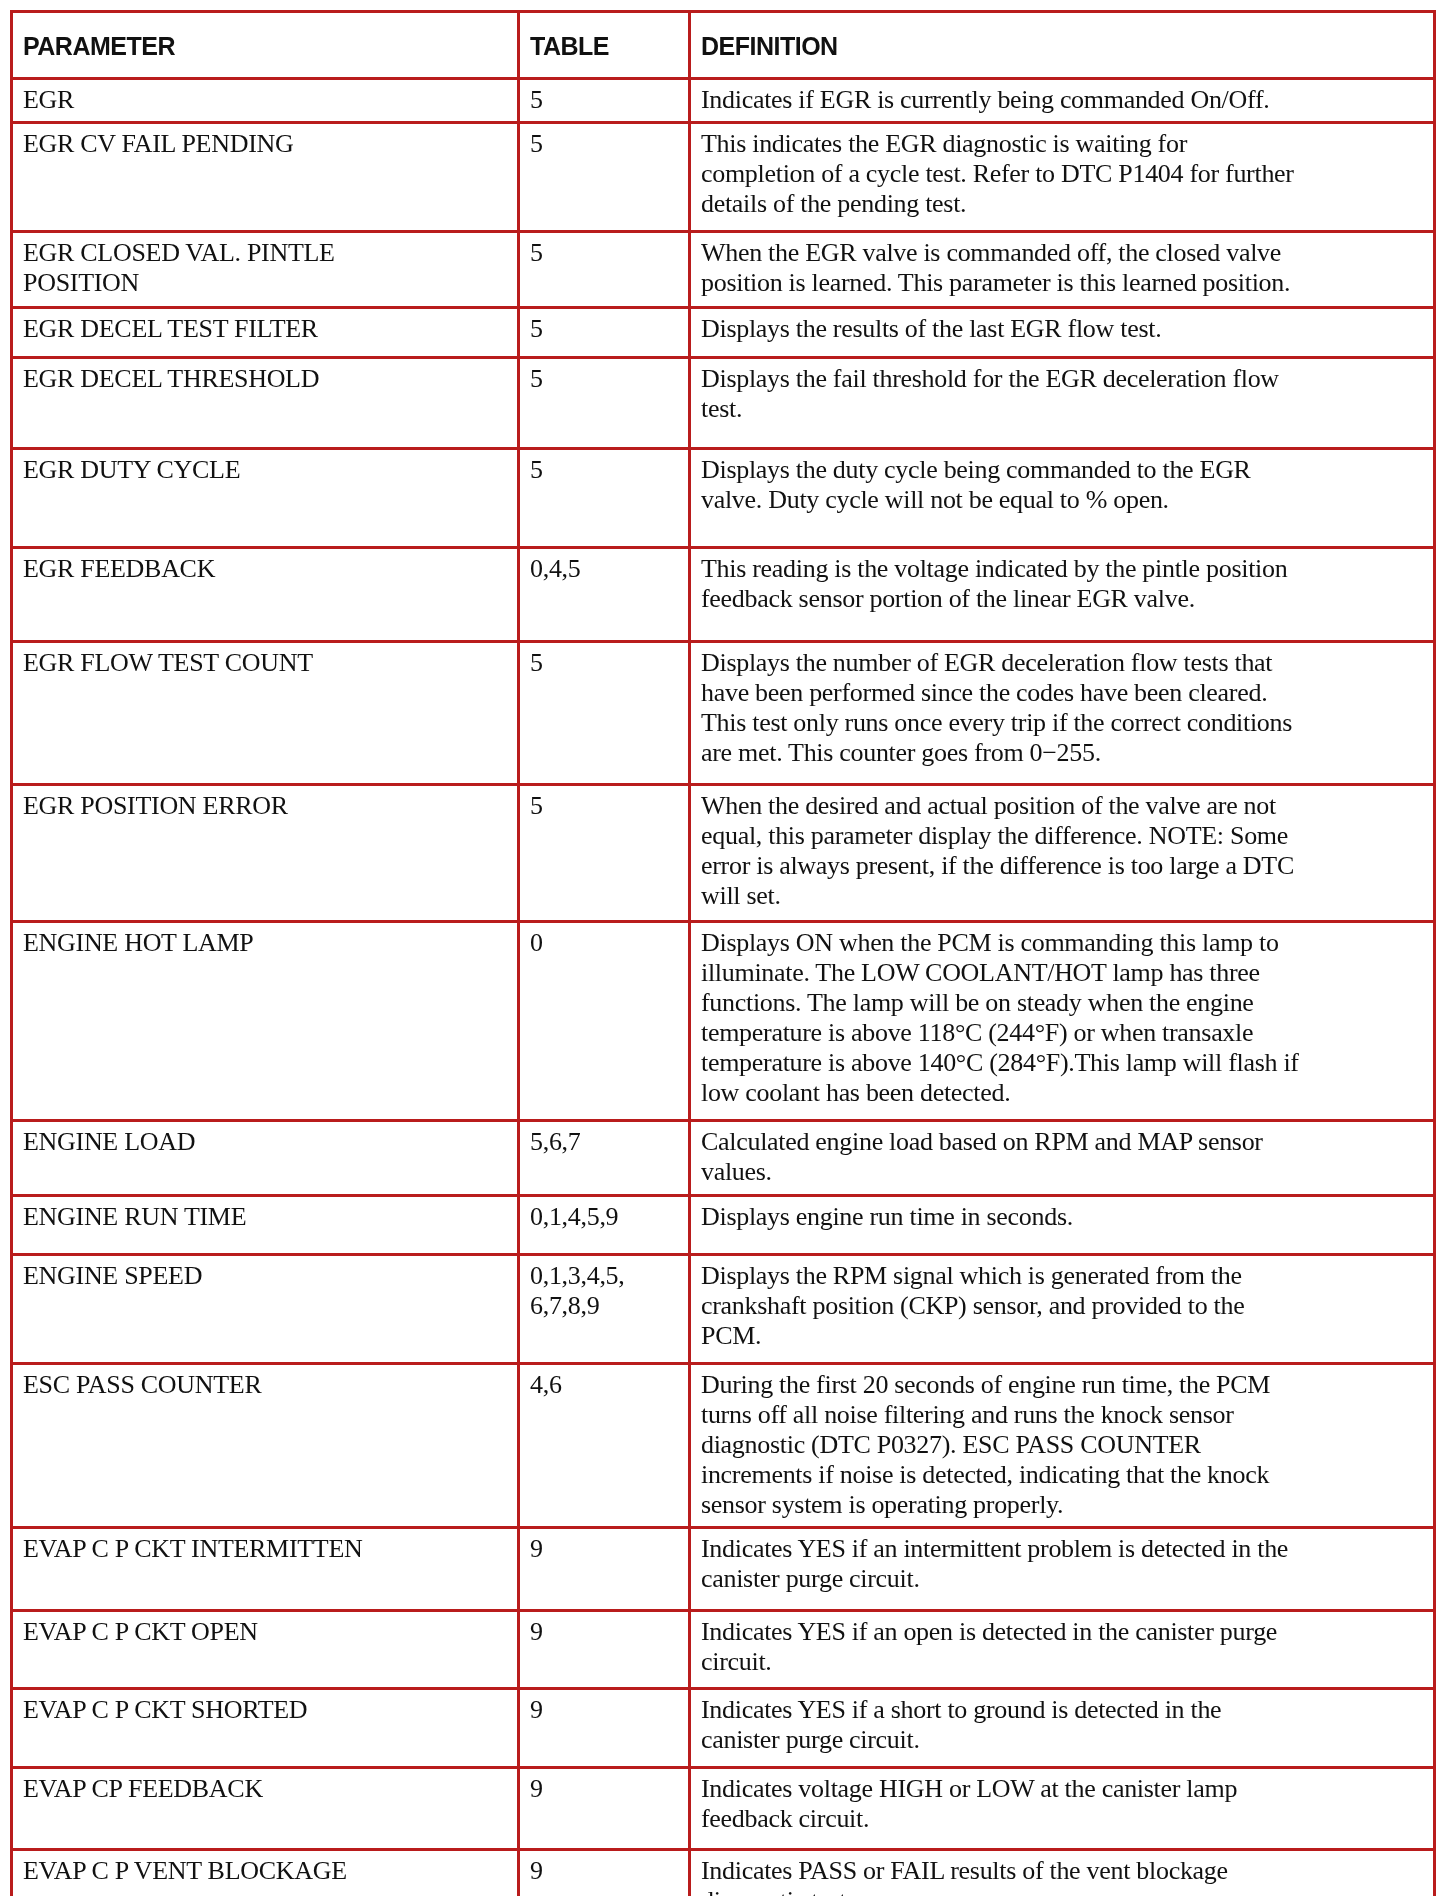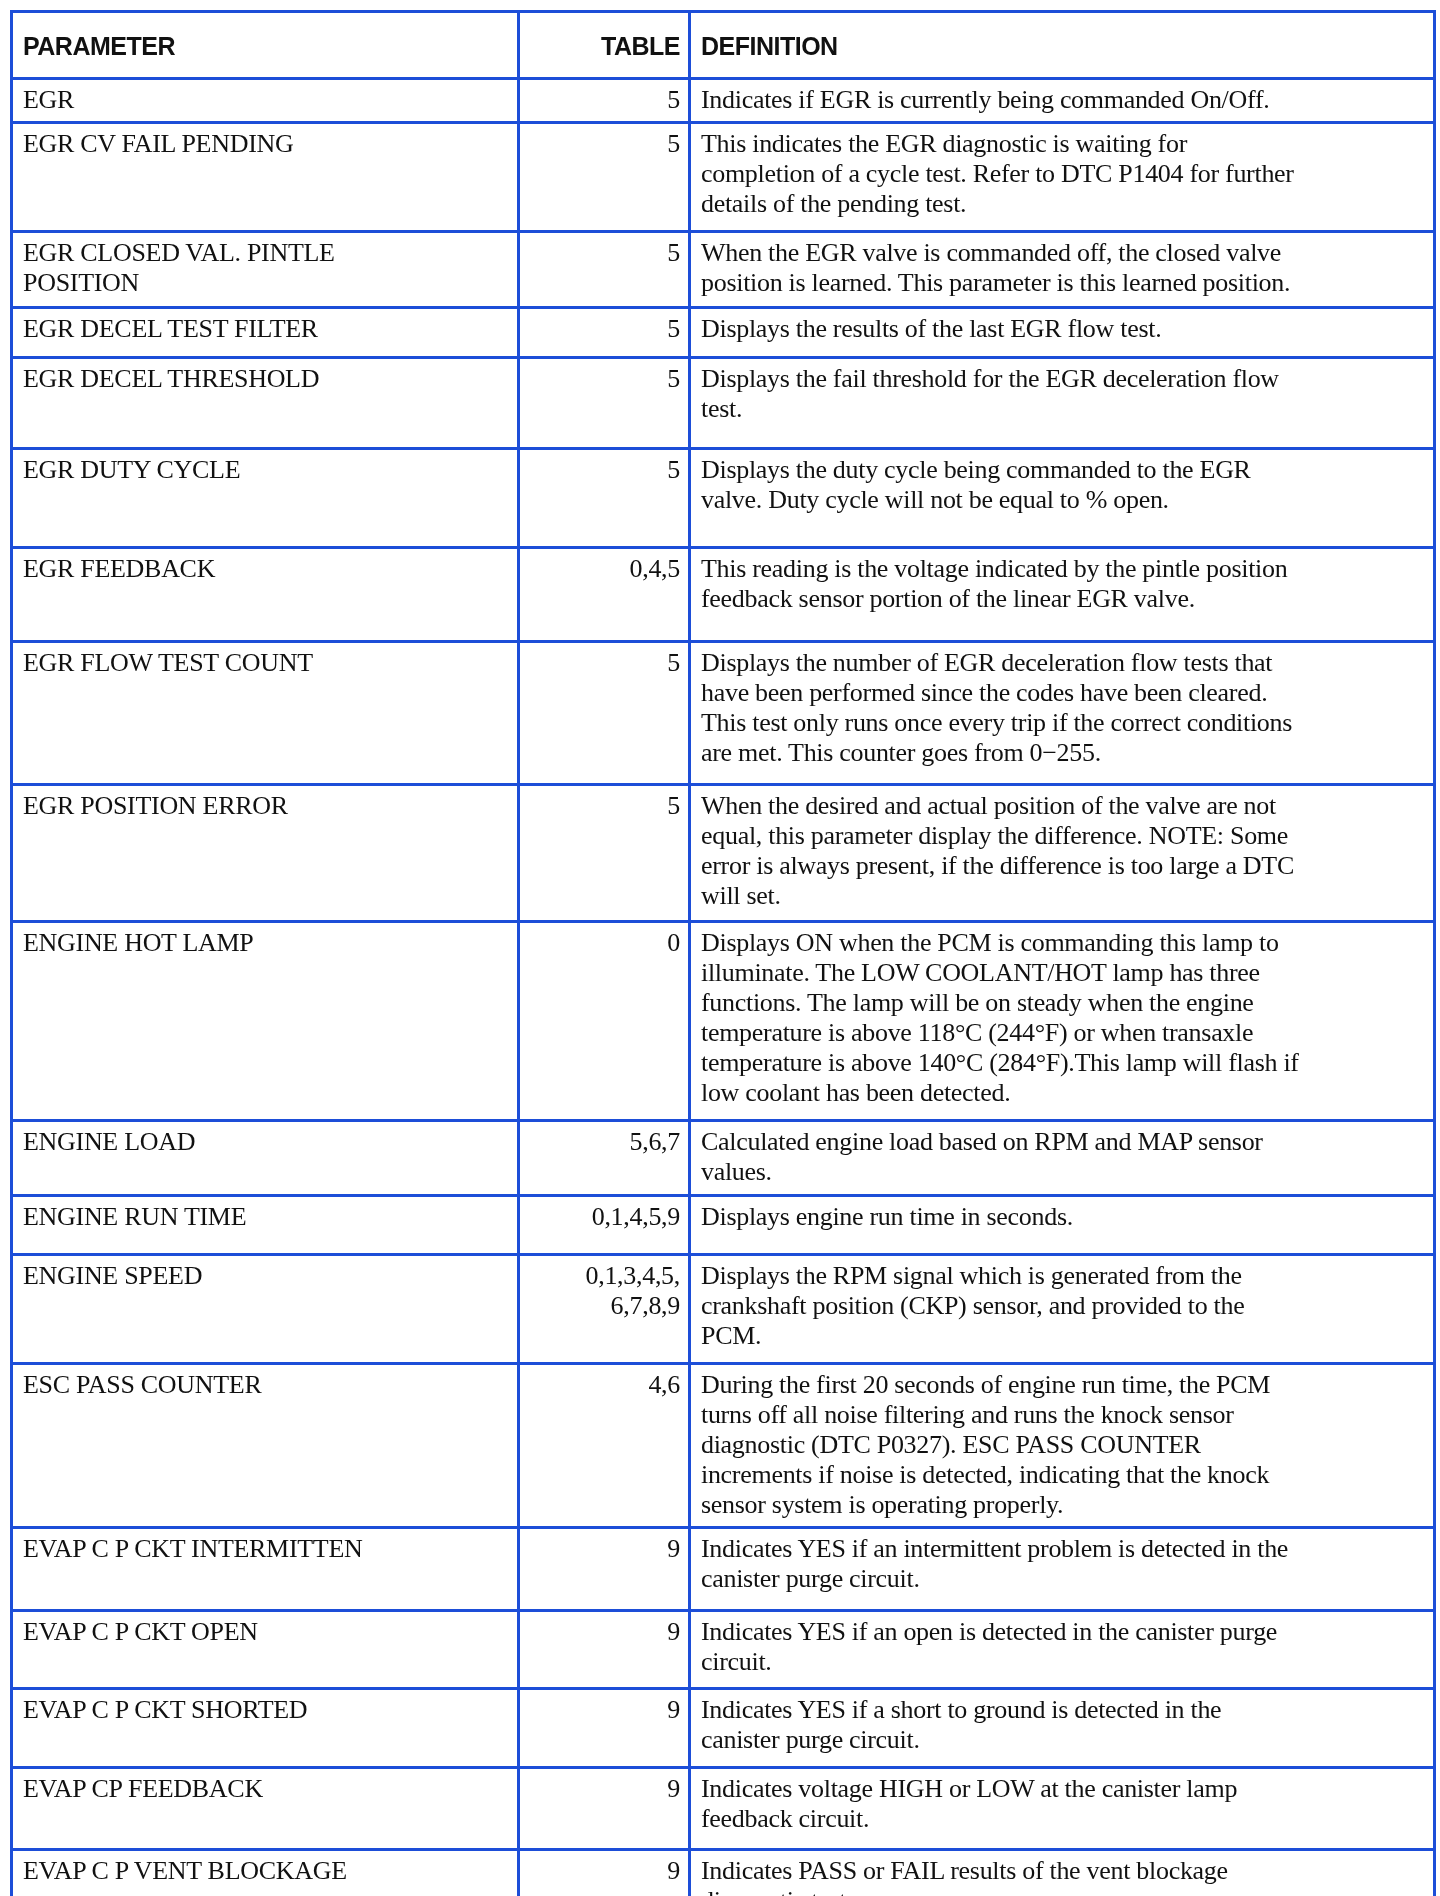--- a/index.html
+++ b/index.html
@@ -10,35 +10,35 @@
     top: 10px;
     width: 1423px;
     border-collapse: collapse;
     table-layout: fixed;
     color: #111111;
   }
   table.params col.c1 { width: 507px; }
   table.params col.c2 { width: 171px; }
   table.params col.c3 { width: 745px; }
   table.params th, table.params td {
-    border: 3px solid #1d4ed8;
+    border: 3px solid #b91c1c;
     vertical-align: top;
     padding: 5px 8px 6px 10px;
   }
   table.params th {
     font-family: "Liberation Sans", "DejaVu Sans", sans-serif;
     font-weight: bold;
     font-size: 25px;
     text-align: left;
     height: 50px;
     vertical-align: middle;
     padding-top: 8px;
     letter-spacing: -0.5px;
   }
-  table.params th.center, table.params td.center { text-align: right; }
+  table.params th.center, table.params td.center { text-align: left; }
   table.params td {
     font-family: "Liberation Serif", "DejaVu Serif", serif;
     font-size: 26px;
     line-height: 30px;
     letter-spacing: -0.3px;
   }
   td.def { white-space: pre-line; }
   td.tbl { white-space: pre-line; }
 </style>
 </head>

